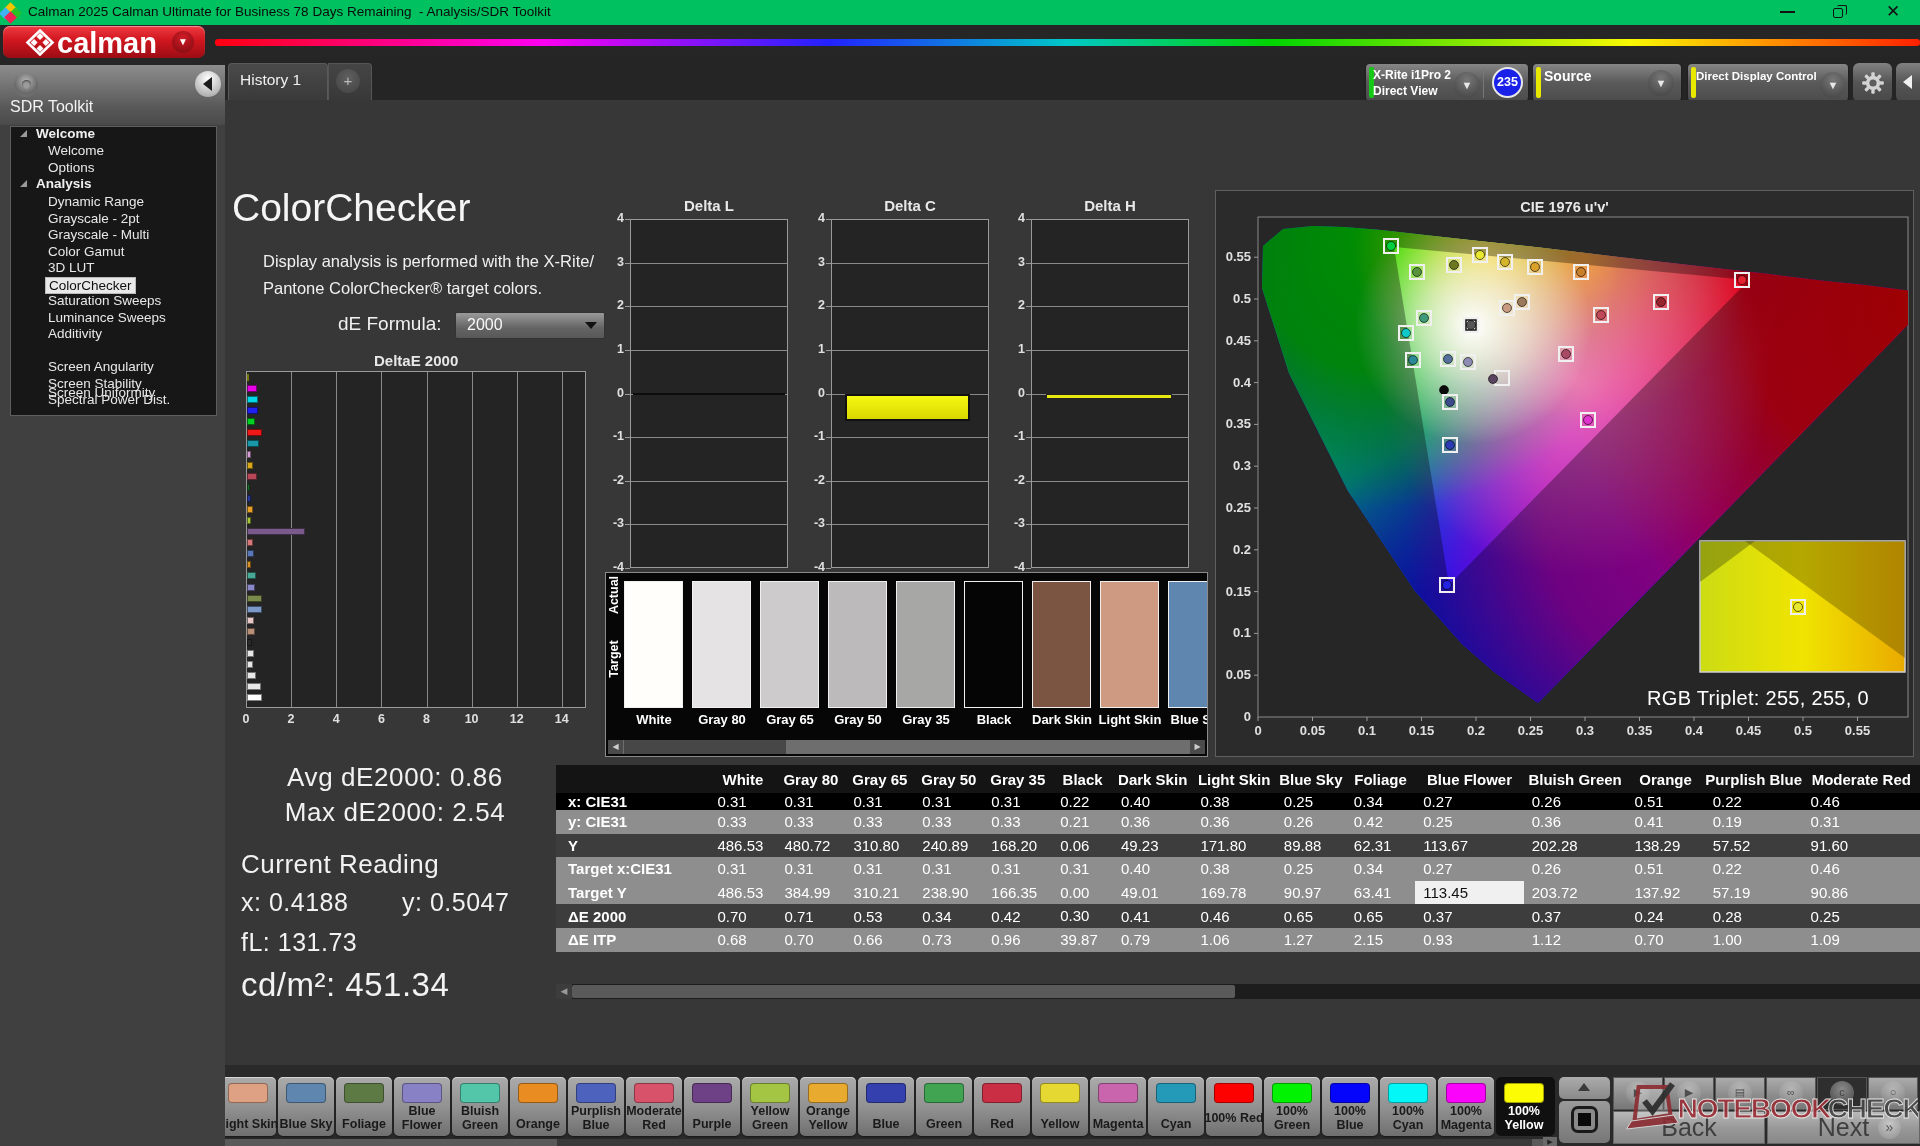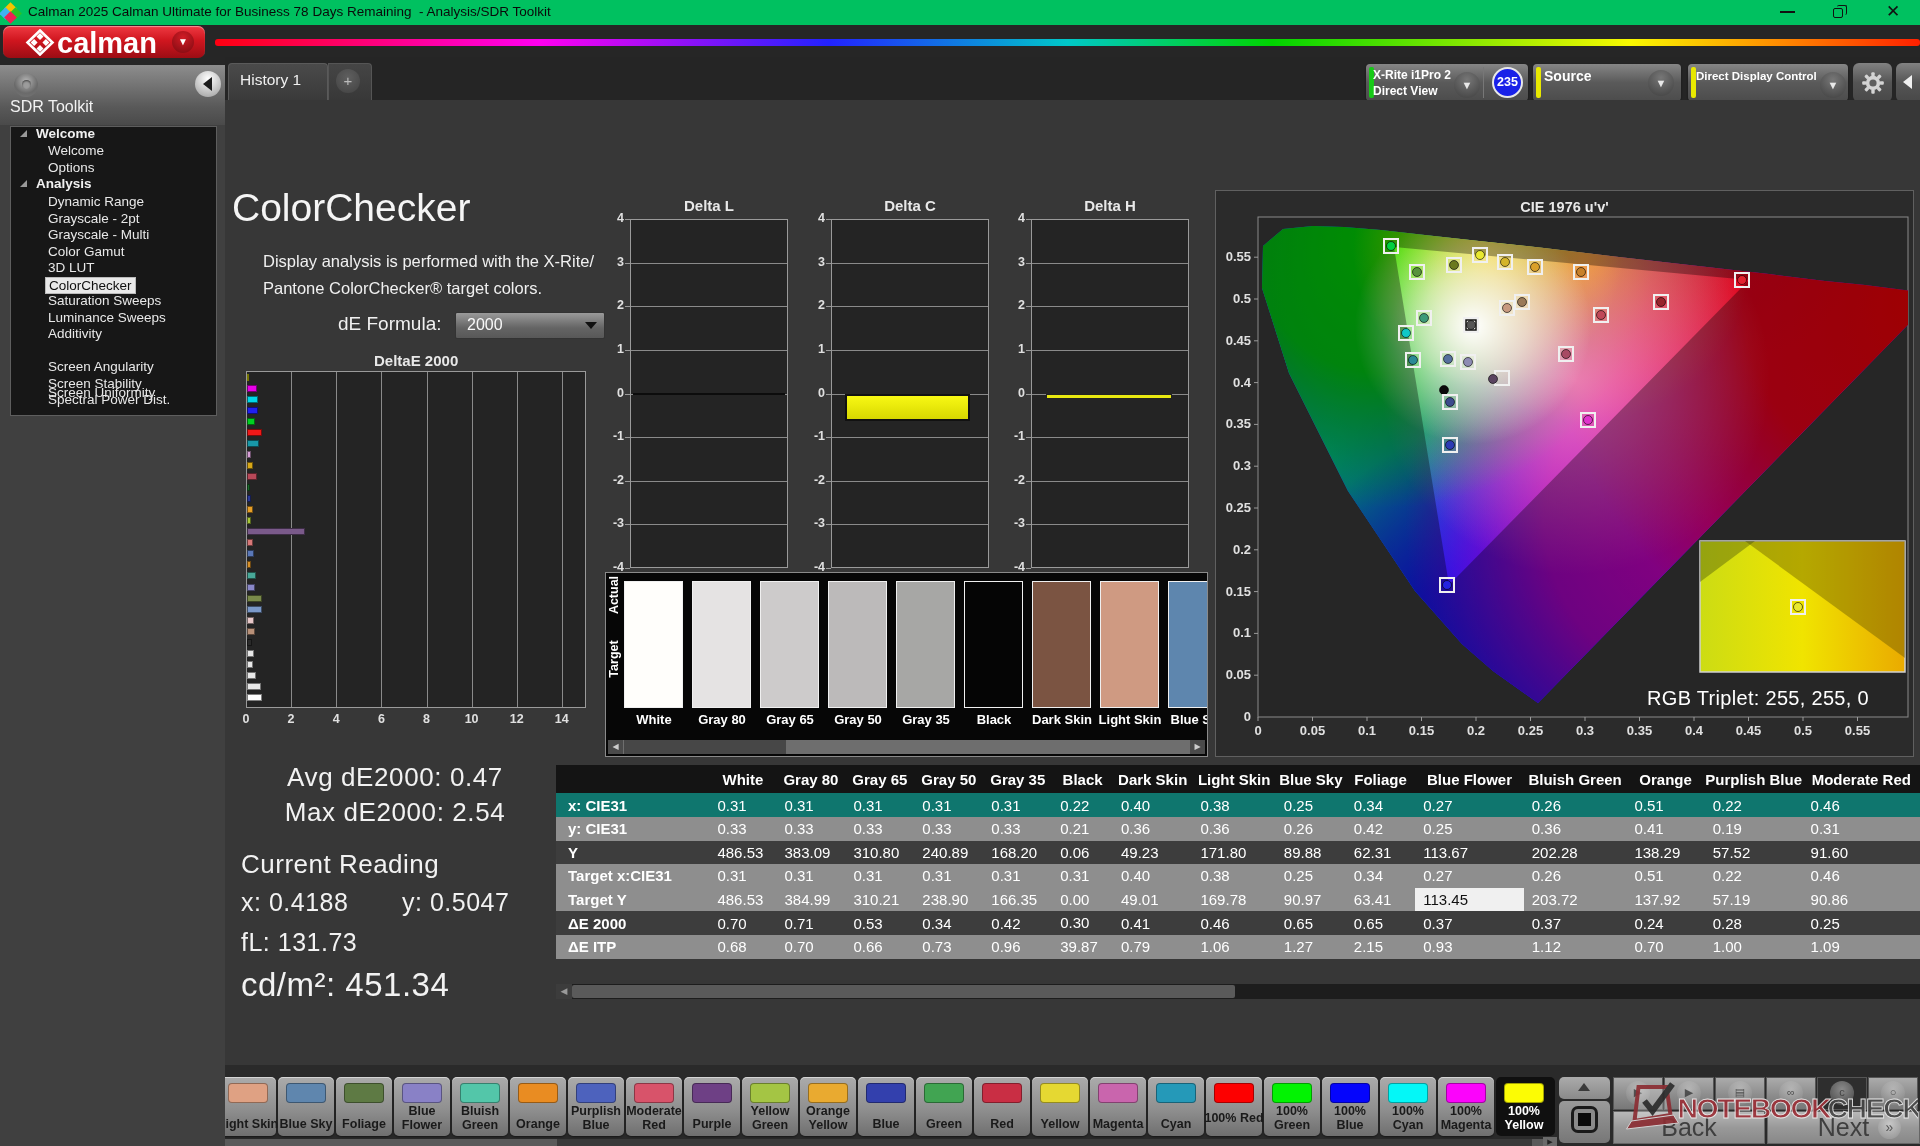--- a/index.html
+++ b/index.html
@@ -420,21 +420,21 @@
       <div style="position:absolute;left:484px;top:139px;width:80px;text-align:center;font-size:13px;font-weight:bold;color:#fff;">Light Skin</div>
       <div style="position:absolute;left:562px;top:8px;width:59px;height:127px;background:#5e86ae;border:1px solid #f0f0f0;"></div>
       <div style="position:absolute;left:552px;top:139px;width:80px;text-align:center;font-size:13px;font-weight:bold;color:#fff;">Blue Sky</div>
     </div>
 <div style="position:absolute;left:584px;top:588px;font-size:12.5px;font-weight:bold;color:#fff;transform:rotate(-90deg);transform-origin:center;width:60px;text-align:center;">Actual</div>
 <div style="position:absolute;left:584px;top:652px;font-size:12.5px;font-weight:bold;color:#fff;transform:rotate(-90deg);transform-origin:center;width:60px;text-align:center;">Target</div>
 <div style="position:absolute;left:608px;top:740px;width:597px;height:14px;background:#6e6e6e;border-radius:2px;"></div>
 <div style="position:absolute;left:608px;top:740px;width:15px;height:14px;background:#4a4a4a;color:#ccc;font-size:8px;text-align:center;line-height:14px;">◀</div>
 <div style="position:absolute;left:1190px;top:740px;width:15px;height:14px;background:#4a4a4a;color:#ccc;font-size:8px;text-align:center;line-height:14px;">▶</div>
 <div style="position:absolute;left:624px;top:740px;width:162px;height:14px;background:#474747;"></div>
-<div style="position:absolute;left:245px;top:762px;width:300px;text-align:center;font-size:26px;letter-spacing:0.6px;color:#f2f2f2;">Avg dE2000: 0.47</div>
+<div style="position:absolute;left:245px;top:762px;width:300px;text-align:center;font-size:26px;letter-spacing:0.6px;color:#f2f2f2;">Avg dE2000: 0.86</div>
 <div style="position:absolute;left:245px;top:797px;width:300px;text-align:center;font-size:26px;letter-spacing:0.6px;color:#f2f2f2;">Max dE2000: 2.54</div>
 <div style="position:absolute;left:241px;top:849px;font-size:26px;letter-spacing:0.5px;color:#f2f2f2;">Current Reading</div>
 <div style="position:absolute;left:241px;top:888px;font-size:25px;letter-spacing:0.5px;color:#f2f2f2;">x: 0.4188</div>
 <div style="position:absolute;left:402px;top:888px;font-size:25px;letter-spacing:0.5px;color:#f2f2f2;">y: 0.5047</div>
 <div style="position:absolute;left:241px;top:928px;font-size:25px;letter-spacing:0.5px;color:#f2f2f2;">fL: 131.73</div>
 <div style="position:absolute;left:241px;top:966px;font-size:33px;letter-spacing:0.5px;color:#f2f2f2;">cd/m²: 451.34</div>
 <table style="position:absolute;left:556px;top:765px;border-collapse:collapse;table-layout:fixed;font-size:15px;color:#fff;">
       <colgroup>
         <col style="width:159px">
         <col style="width:69px">
@@ -465,21 +465,21 @@
           <th style="font-weight:bold;padding:0;text-align:center;white-space:nowrap;">Dark Skin</th>
           <th style="font-weight:bold;padding:0;text-align:center;white-space:nowrap;">Light Skin</th>
           <th style="font-weight:bold;padding:0;text-align:center;white-space:nowrap;">Blue Sky</th>
           <th style="font-weight:bold;padding:0;text-align:center;white-space:nowrap;">Foliage</th>
           <th style="font-weight:bold;padding:0;text-align:center;white-space:nowrap;">Blue Flower</th>
           <th style="font-weight:bold;padding:0;text-align:center;white-space:nowrap;">Bluish Green</th>
           <th style="font-weight:bold;padding:0;text-align:center;white-space:nowrap;">Orange</th>
           <th style="font-weight:bold;padding:0;text-align:center;white-space:nowrap;">Purplish Blue</th>
           <th style="font-weight:bold;padding:0;text-align:center;white-space:nowrap;">Moderate Red</th>
         </tr>
-        <tr style="background:#0f766e;height:24px;">
+        <tr style="background:#000000;height:17px;">
           <td style="font-weight:bold;padding:0 0 0 12px;white-space:nowrap;">x: CIE31</td>
           <td style="padding:0 0 0 8px;white-space:nowrap;">0.31</td>
           <td style="padding:0 0 0 8px;white-space:nowrap;">0.31</td>
           <td style="padding:0 0 0 8px;white-space:nowrap;">0.31</td>
           <td style="padding:0 0 0 8px;white-space:nowrap;">0.31</td>
           <td style="padding:0 0 0 8px;white-space:nowrap;">0.31</td>
           <td style="padding:0 0 0 8px;white-space:nowrap;">0.22</td>
           <td style="padding:0 0 0 8px;white-space:nowrap;">0.40</td>
           <td style="padding:0 0 0 8px;white-space:nowrap;">0.38</td>
           <td style="padding:0 0 0 8px;white-space:nowrap;">0.25</td>
@@ -504,21 +504,21 @@
           <td style="padding:0 0 0 8px;white-space:nowrap;">0.42</td>
           <td style="padding:0 0 0 8px;white-space:nowrap;">0.25</td>
           <td style="padding:0 0 0 8px;white-space:nowrap;">0.36</td>
           <td style="padding:0 0 0 8px;white-space:nowrap;">0.41</td>
           <td style="padding:0 0 0 8px;white-space:nowrap;">0.19</td>
           <td style="padding:0 0 0 8px;white-space:nowrap;">0.31</td>
         </tr>
         <tr style="background:#3d3d3d;height:23.6px;">
           <td style="font-weight:bold;padding:0 0 0 12px;white-space:nowrap;">Y</td>
           <td style="padding:0 0 0 8px;white-space:nowrap;">486.53</td>
-          <td style="padding:0 0 0 8px;white-space:nowrap;">383.09</td>
+          <td style="padding:0 0 0 8px;white-space:nowrap;">480.72</td>
           <td style="padding:0 0 0 8px;white-space:nowrap;">310.80</td>
           <td style="padding:0 0 0 8px;white-space:nowrap;">240.89</td>
           <td style="padding:0 0 0 8px;white-space:nowrap;">168.20</td>
           <td style="padding:0 0 0 8px;white-space:nowrap;">0.06</td>
           <td style="padding:0 0 0 8px;white-space:nowrap;">49.23</td>
           <td style="padding:0 0 0 8px;white-space:nowrap;">171.80</td>
           <td style="padding:0 0 0 8px;white-space:nowrap;">89.88</td>
           <td style="padding:0 0 0 8px;white-space:nowrap;">62.31</td>
           <td style="padding:0 0 0 8px;white-space:nowrap;">113.67</td>
           <td style="padding:0 0 0 8px;white-space:nowrap;">202.28</td>

